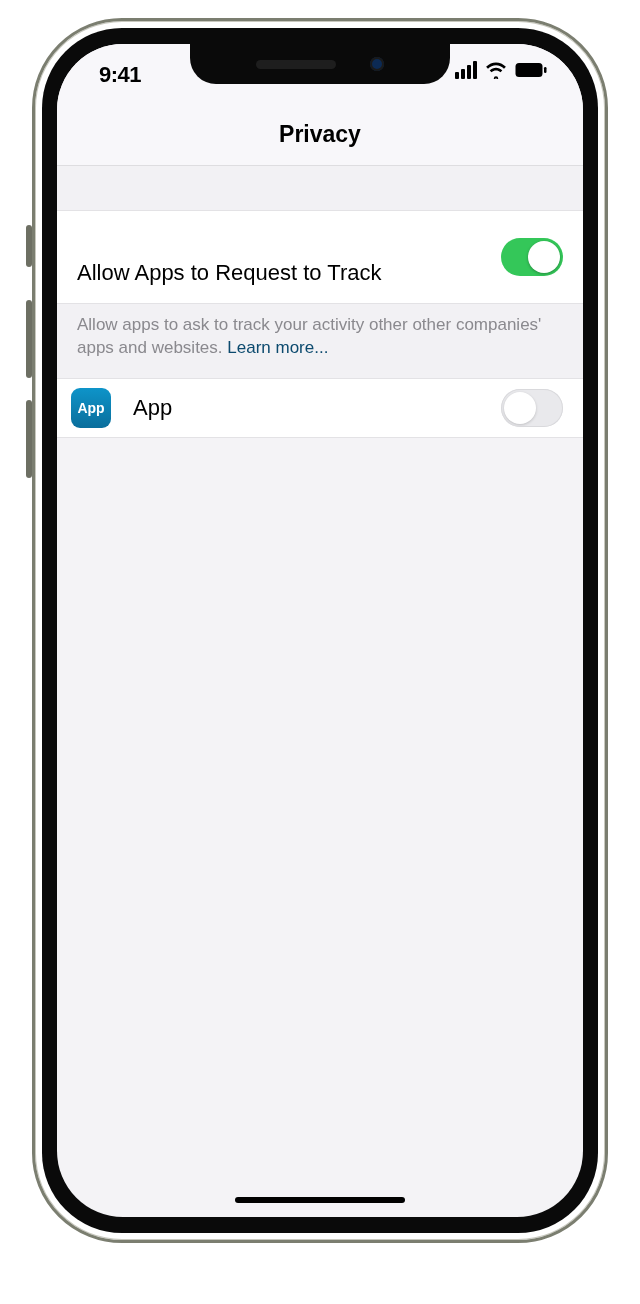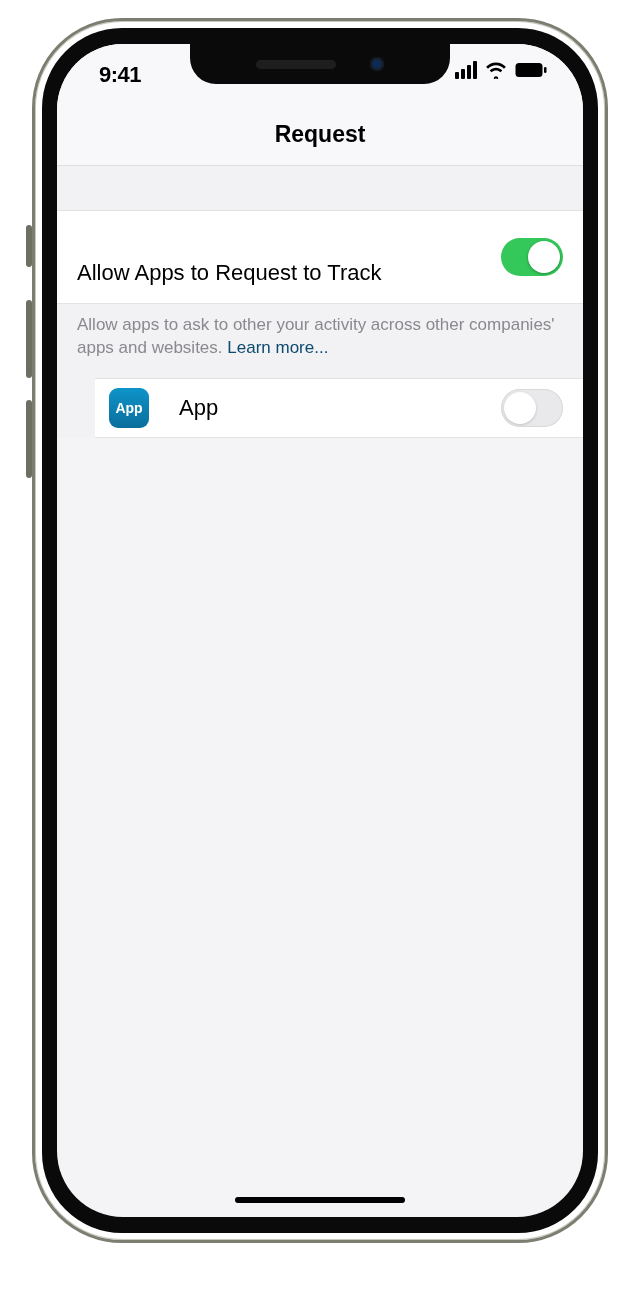--- a/index.html
+++ b/index.html
@@ -58,21 +58,21 @@
     .row {
       background:#fff; border-top:1px solid #e3e2e5; border-bottom:1px solid #e3e2e5;
       display:flex; align-items:center; padding:17px 20px 17px 20px; min-height:60px;
     }
     .row .label { font-size:22px; color:#000; flex:1 1 auto;margin-top:32px; }
     .footer-note { padding:10px 20px 18px 20px; font-size:17px; line-height:1.35; color:#8a898e; }
     .footer-note .link { color:#0c4a6e; }
 
     .approw {
       background:#fff; border-top:1px solid #e3e2e5; border-bottom:1px solid #e3e2e5;
-      display:flex; align-items:center; padding:9px 20px 9px 14px; gap:30px; min-height:60px;margin-left:38px;
+      display:flex; align-items:center; padding:9px 20px 9px 14px; gap:22px; min-height:60px;
     }
     .appicon {
       width:40px; height:40px; border-radius:9px; background:linear-gradient(180deg,#0e94c9,#0a6e9c);
       display:flex; align-items:center; justify-content:center; color:#fff; font-weight:700; font-size:14px;
     }
     .approw .label { font-size:22px; color:#000; flex:1 1 auto; }
 
     
     .switch { position:relative; width:62px; height:38px; border-radius:19px; }
     .switch .knob { position:absolute; top:3px; width:32px; height:32px; border-radius:50%; background:#fff; box-shadow:0 1px 3px rgba(0,0,0,.3); }
@@ -119,35 +119,35 @@
         <span class="bat">
           <svg width="32" height="16" viewBox="0 0 32 16">
               <rect x="0.5" y="1" width="27" height="14" rx="3.5" fill="#000"></rect>
               <rect x="29" y="5" width="2.5" height="6" rx="1.2" fill="#000"></rect>
             </svg>
         </span>
       </div>
     </div>
 
     <div class="navbar">
-      <div class="nav-title">Request</div>
+      <div class="nav-title">Privacy</div>
     </div>
 
     <div class="content">
       <div class="gap"></div>
 
       <div class="row">
         <div class="label">Allow Apps to Request to Track</div>
         <div class="switch on">
             <div class="knob"></div>
           </div>
       </div>
 
       <div class="footer-note">
-        <span>Allow apps to ask to other your activity across other companies' apps and websites. </span><span class="link">Learn more...</span>
+        <span>Allow apps to ask to track your activity other other companies' apps and websites. </span><span class="link">Learn more...</span>
       </div>
 
       <div class="approw">
         <div class="appicon">App</div>
         <div class="label">App</div>
         <div class="switch off">
             <div class="knob"></div>
           </div>
       </div>
     </div>

